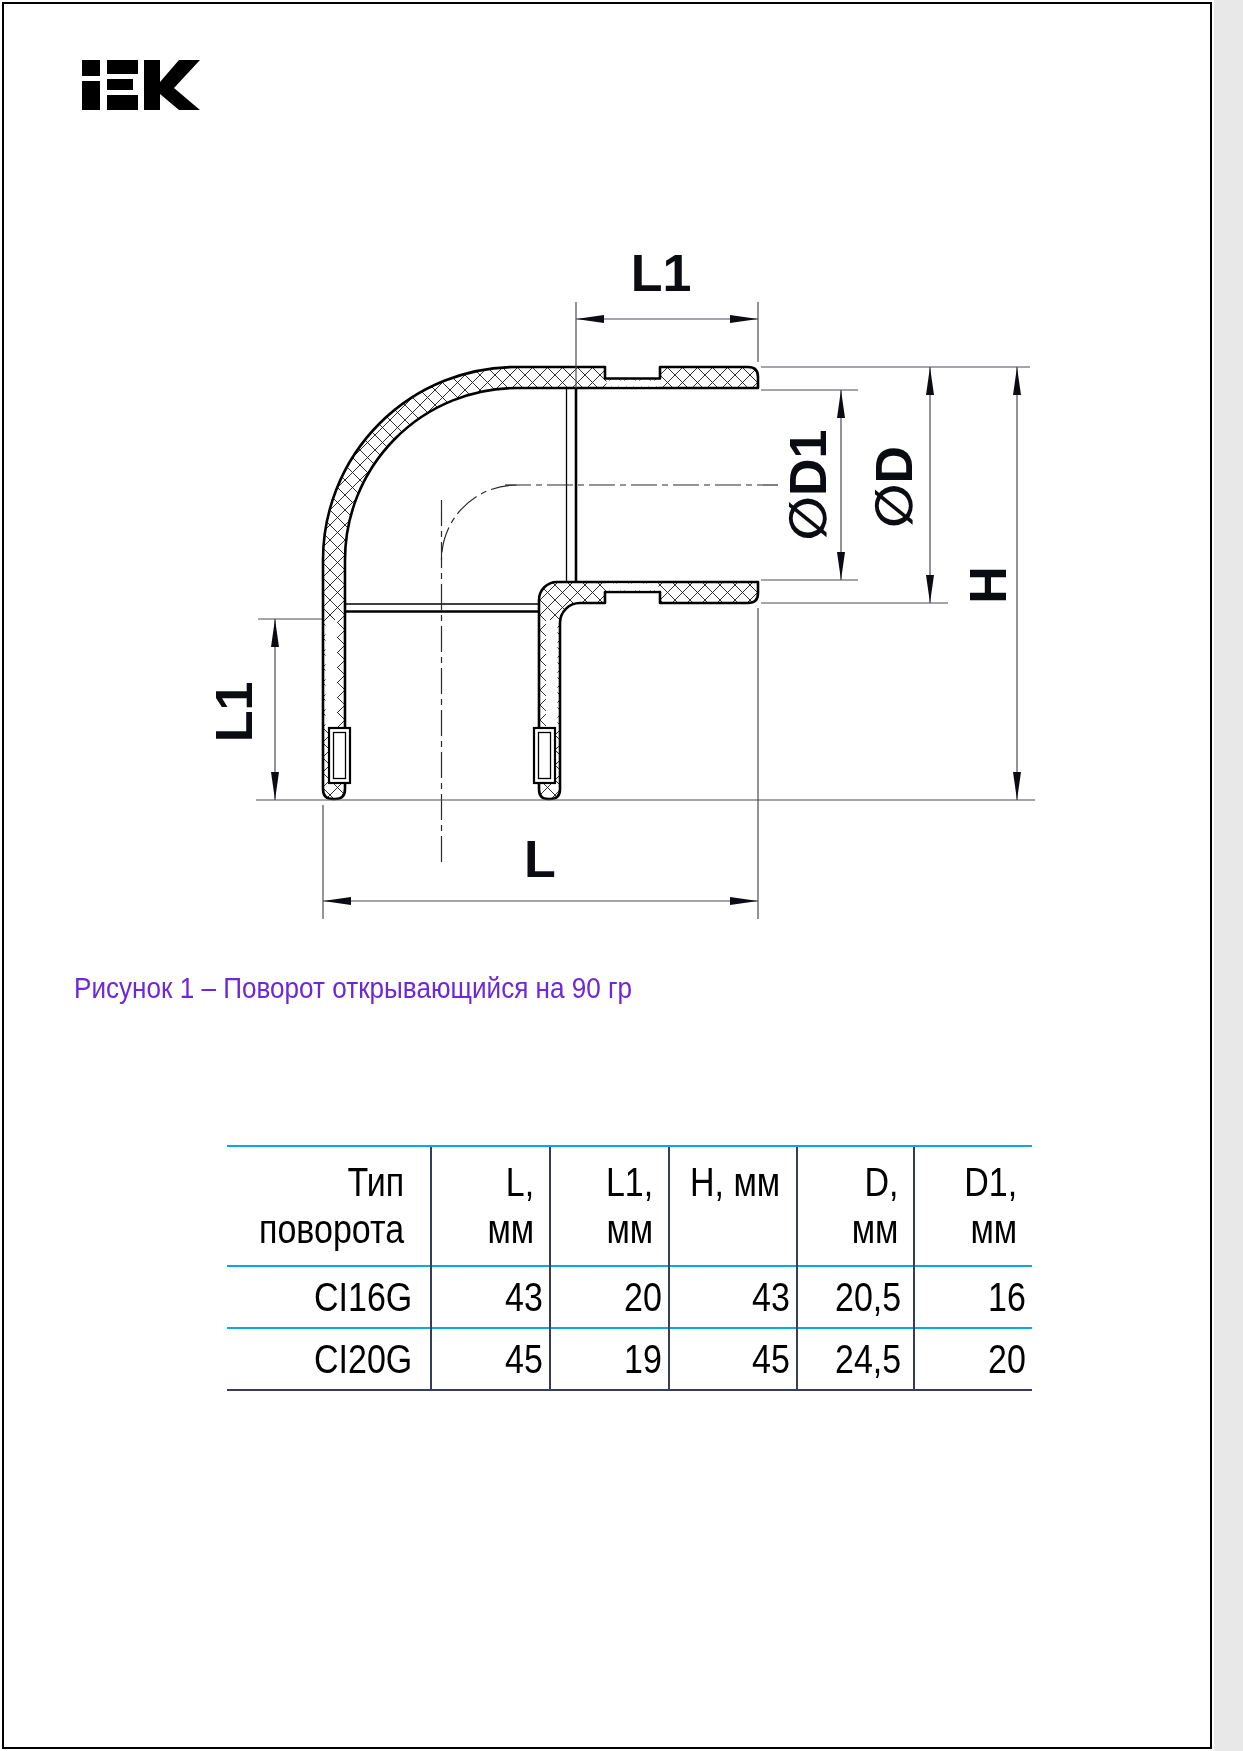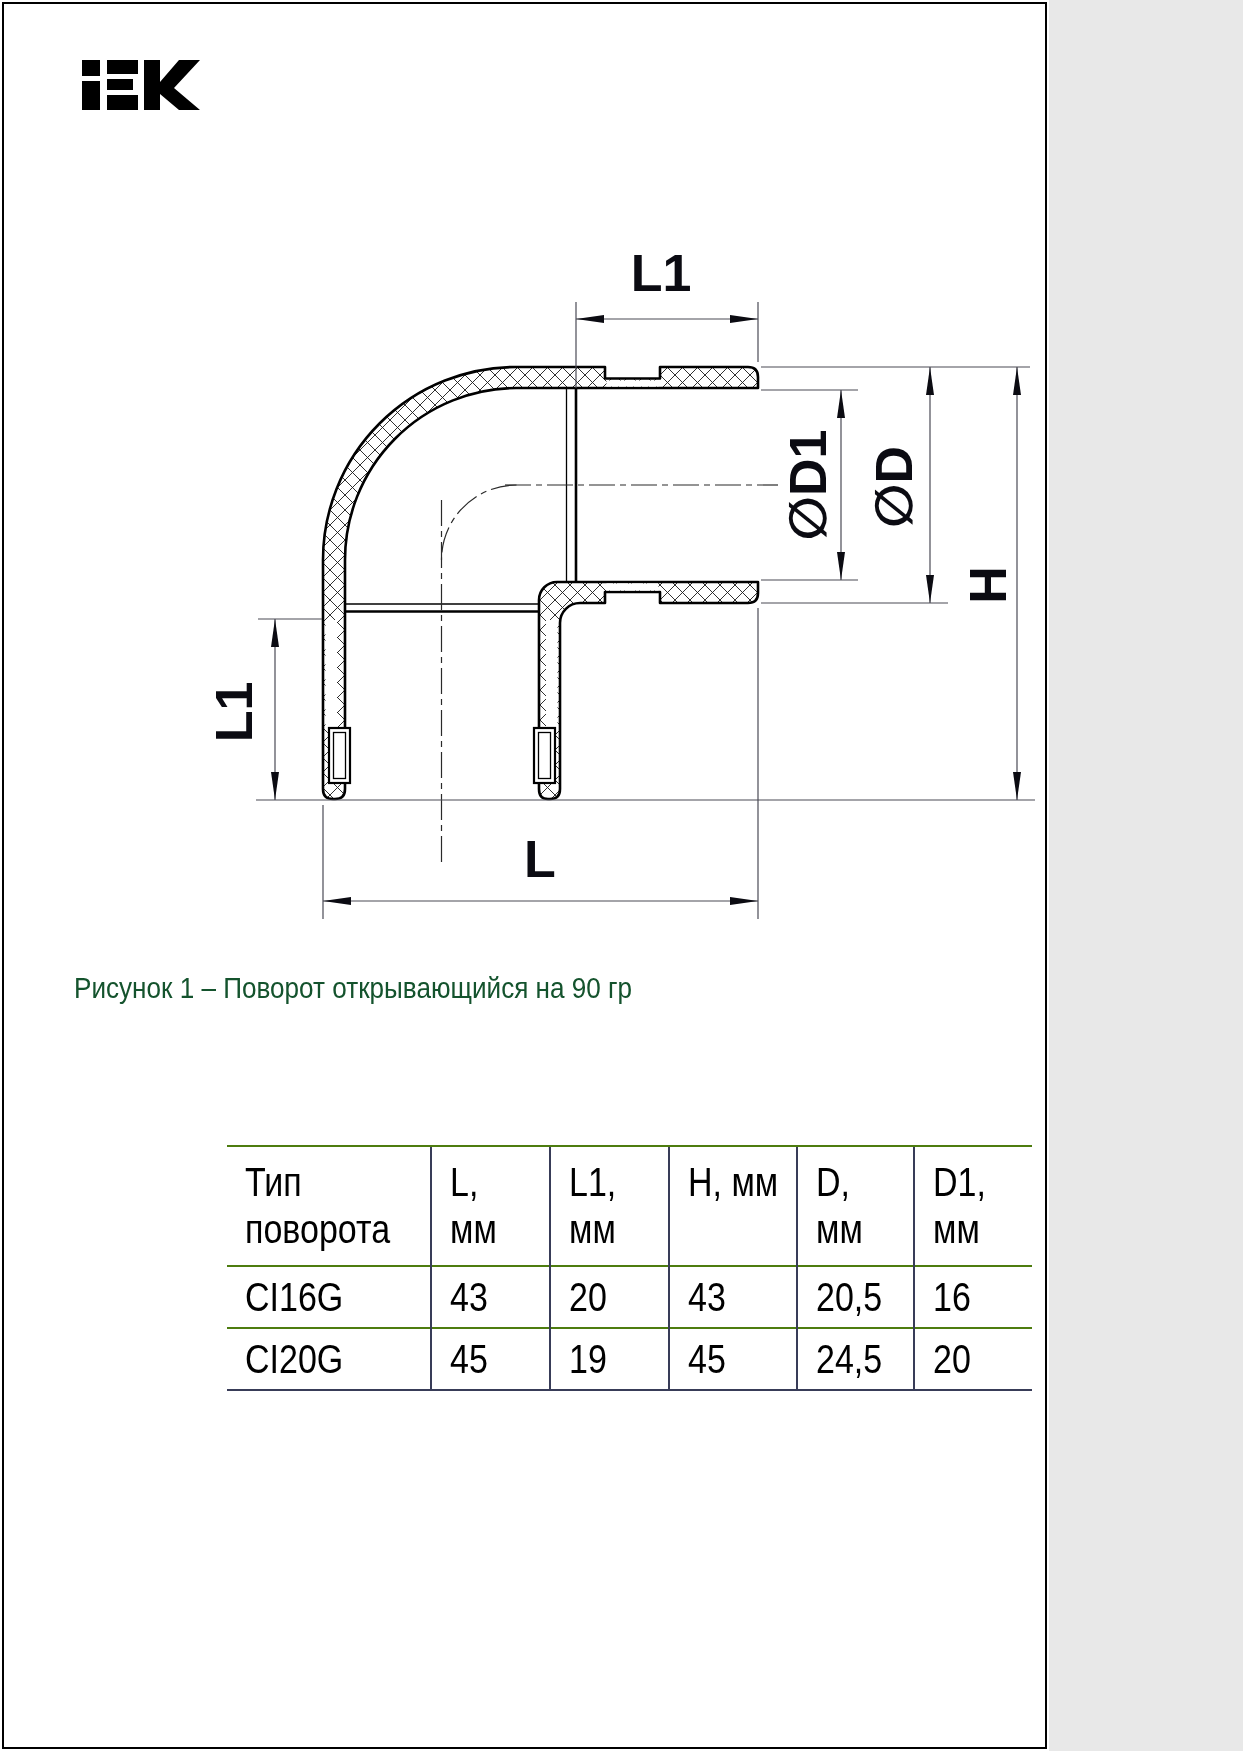--- a/index.html
+++ b/index.html
@@ -1,47 +1,47 @@
 <!DOCTYPE html>
 <html><head>
 <meta charset="utf-8">
 <style>
   html,body{margin:0;padding:0;background:#e8e8e8;}
   .sheet{
     position:relative;
-    width:1049px;height:1751px;
+    width:1214px;height:1751px;
     background:#ffffff;
     font-family:"Liberation Sans","DejaVu Sans",sans-serif;
     overflow:hidden;
   }
   .sheet-border{
     position:absolute;left:2px;top:2px;right:2px;bottom:2px;
     border:2.5px solid #000;
     pointer-events:none;
   }
   .drawing-svg{position:absolute;left:0;top:0;}
   .caption{
     position:absolute;left:74px;top:972px;
-    font-size:29px;color:#14532d;
+    font-size:29px;color:#6d28d9;
     white-space:nowrap;
   }
   .condense{display:inline-block;transform:scaleX(0.9);transform-origin:0 50%;}
   .condense85{display:inline-block;transform:scaleX(0.85);transform-origin:0 50%;}
 
   table.spec{
     position:absolute;left:227px;top:1145px;
     width:805px;
     border-collapse:collapse;
     table-layout:fixed;
     font-size:40px;color:#000;
   }
   table.spec th, table.spec td{
-    font-weight:normal;text-align:left;
+    font-weight:normal;text-align:right;
     padding:0 0 0 18px;
-    border-top:2px solid #4d7c0f;
+    border-top:2px solid #0ea5e9;
     overflow:hidden;
   }
   table.spec thead th{
     vertical-align:top;padding-top:12px;
     height:106px;
     white-space:pre-line;
     line-height:1.18;
   }
   table.spec tbody td{height:60px;vertical-align:middle;}
   table.spec tbody tr:last-child td{border-bottom:2px solid #383c58;}

